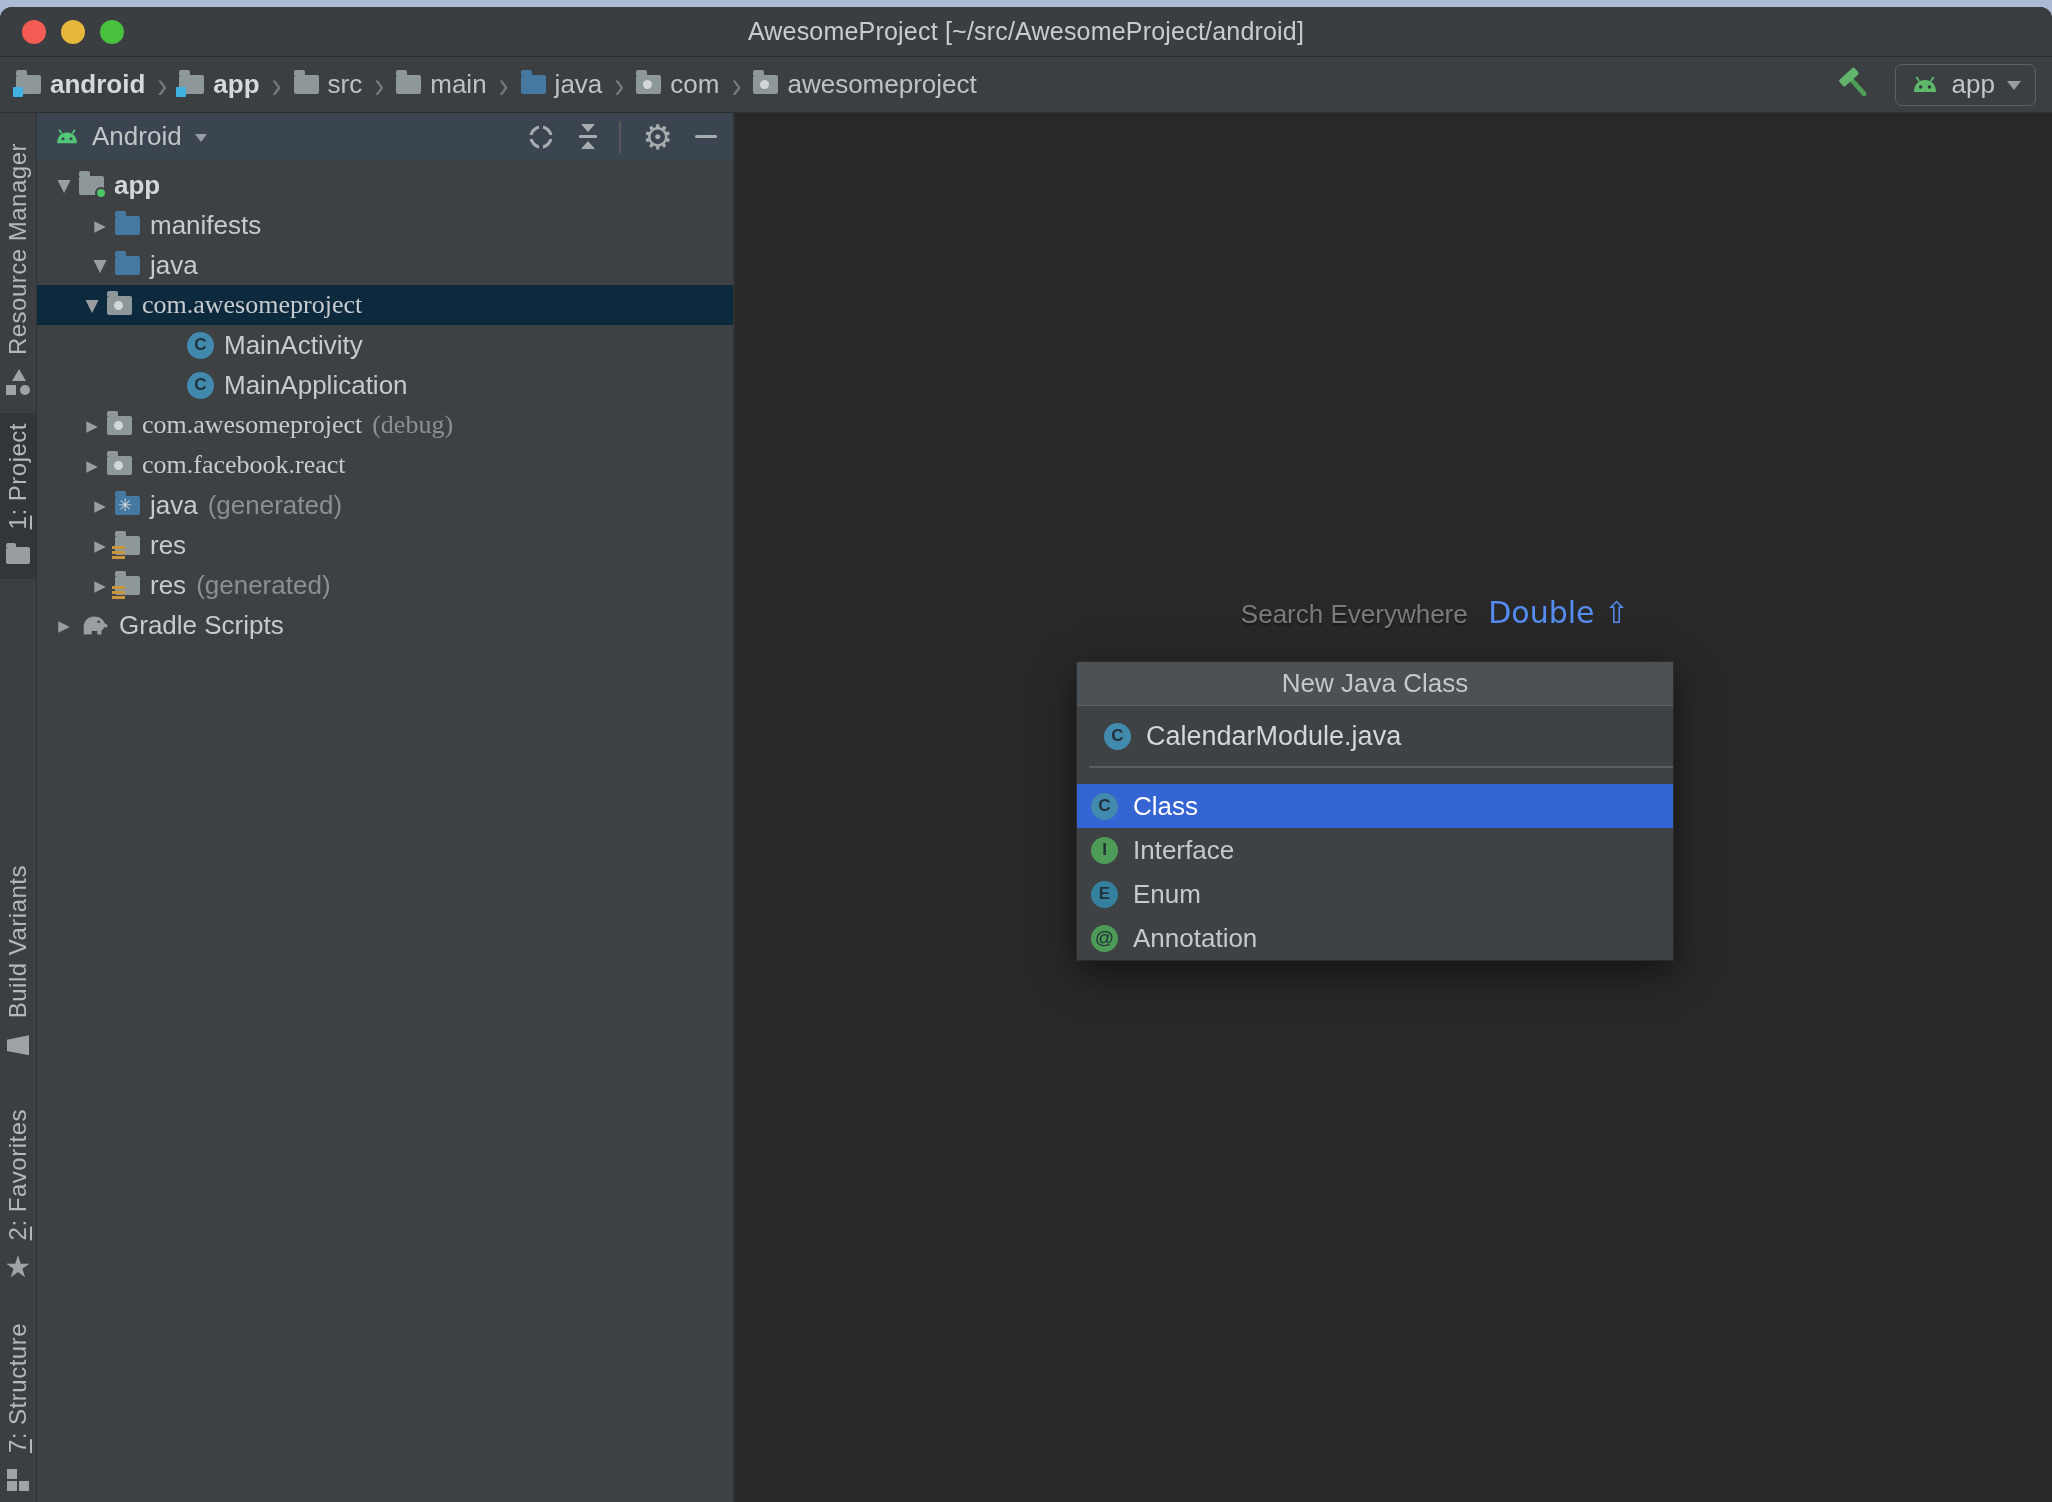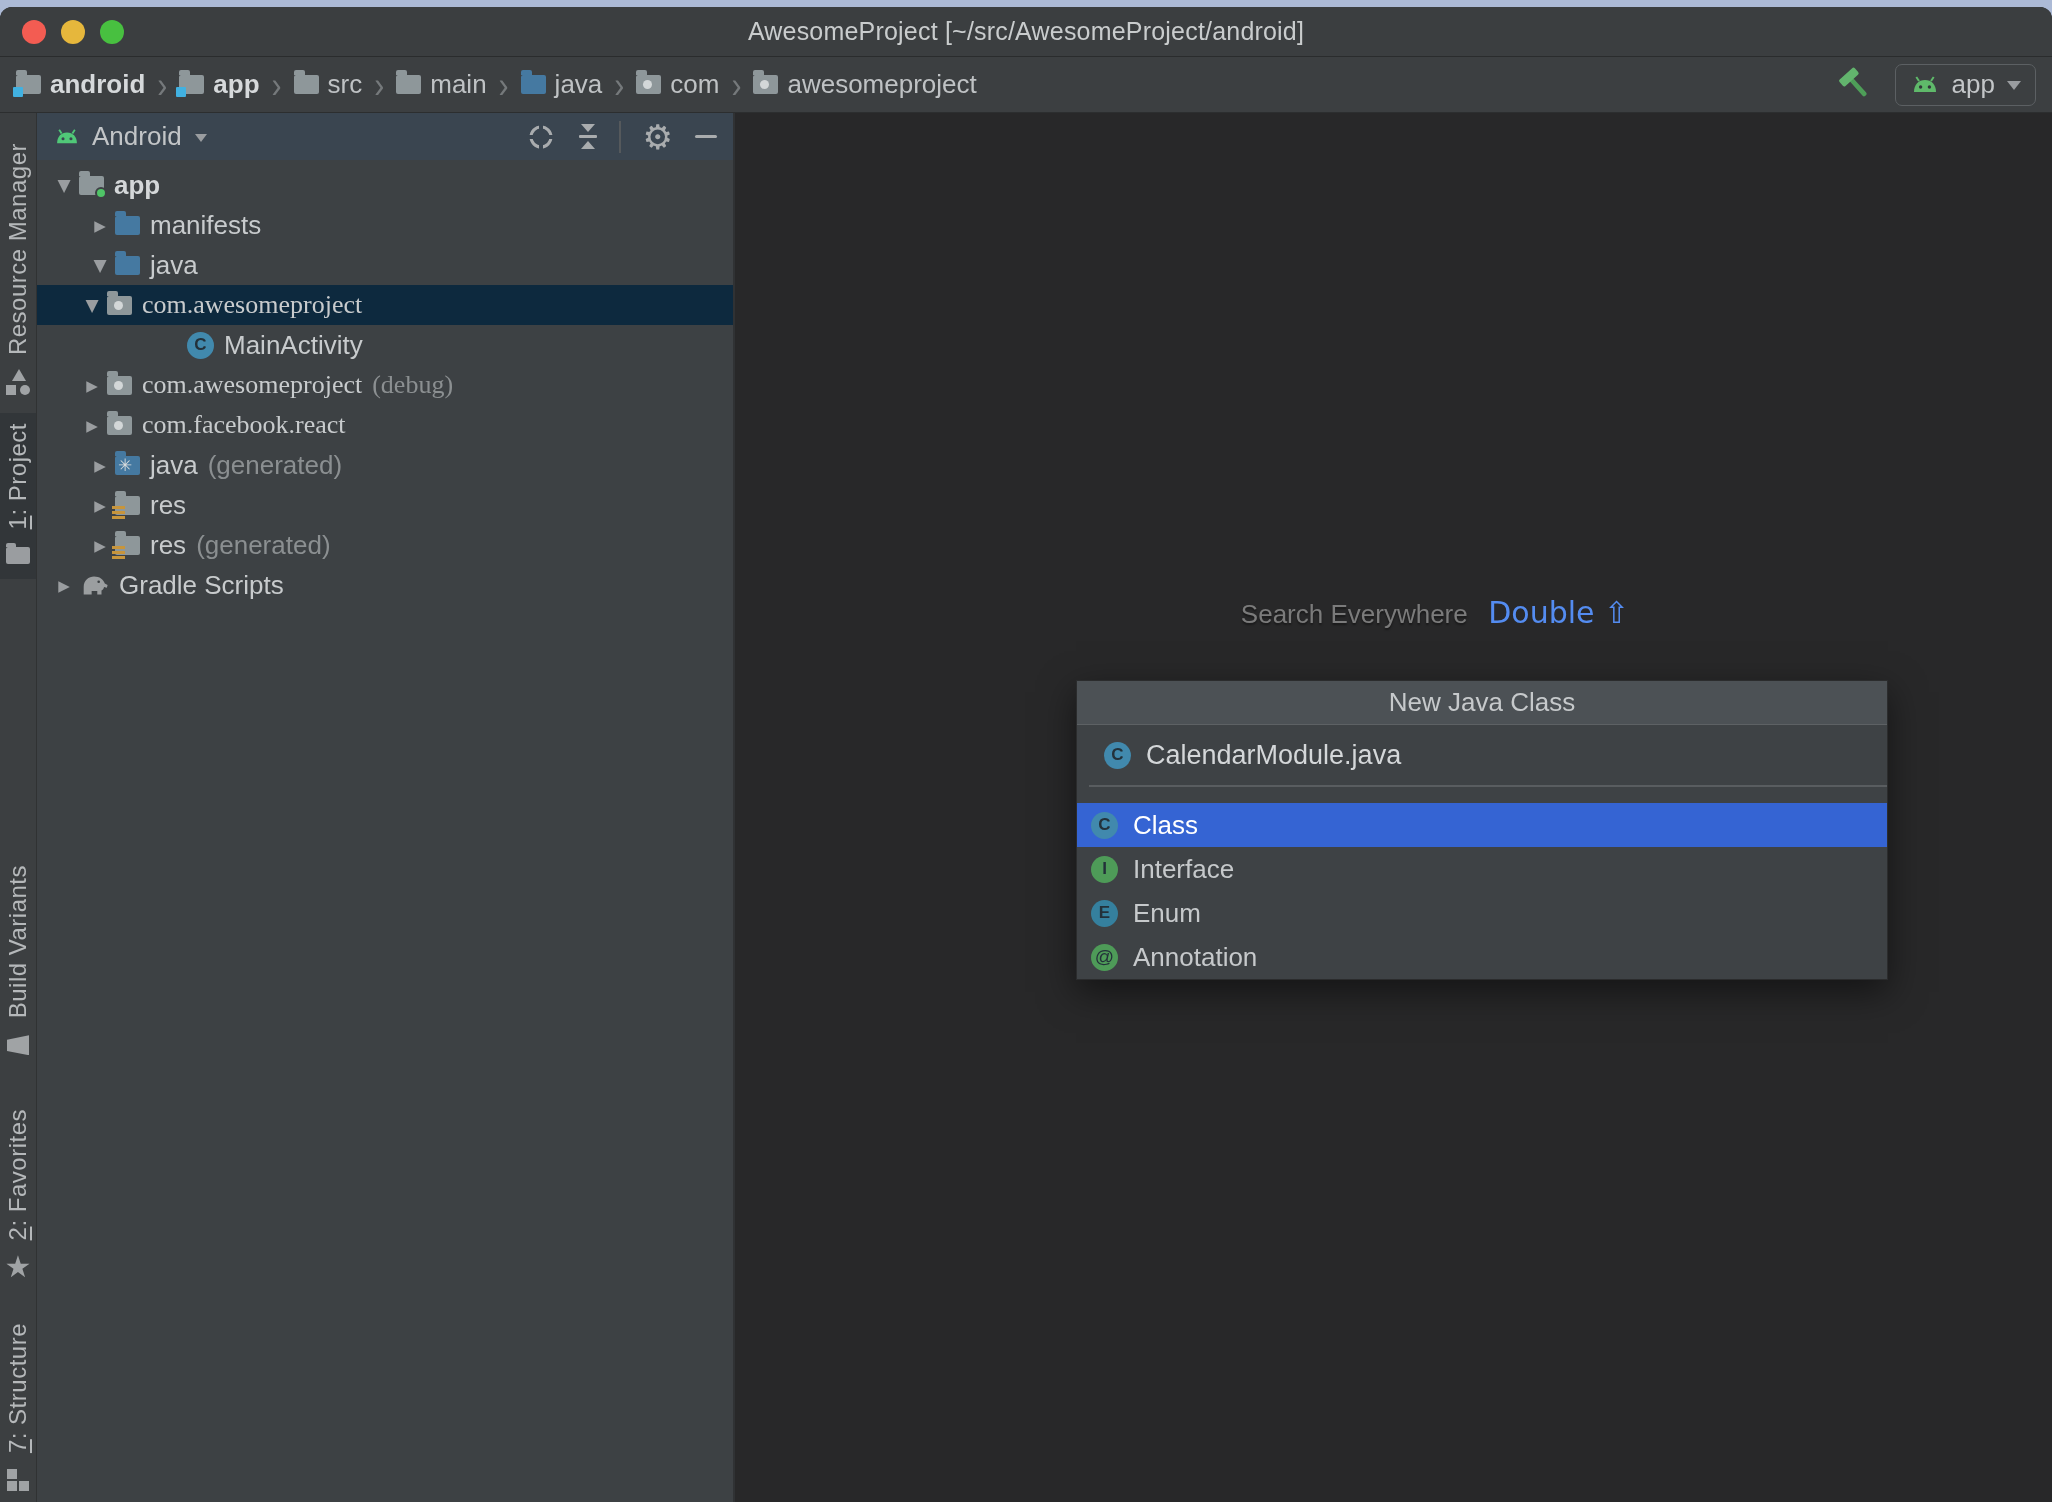--- a/index.html
+++ b/index.html
@@ -117,21 +117,21 @@
   .circ.ann::before { content:"@"; font-size:19px; font-weight:normal; }
   .eleph { width:30px; height:24px; flex:none; }
 
   
   .editor { flex:1; position:relative; background:#282829; }
   .hint { position:absolute; left:341px; top:482px; width:718px; text-align:center; white-space:nowrap; }
   .hint-main { font-size:26px; color:#7b7b7b; text-shadow:0 2px 2px rgba(0,0,0,.4); }
   .hint-key { font-size:30px; color:#548cf0; margin-left:16px; font-family:"DejaVu Sans",sans-serif; }
 
   
-  .popup { position:absolute; left:341px; top:567px; width:812px; background:#3e4245;
+  .popup { position:absolute; left:341px; top:548px; width:598px; background:#3e4245;
     border:1px solid #2b2c2d; box-shadow:0 12px 34px rgba(0,0,0,.5); }
   .pop-header { height:44px; background:#4c5155; border-bottom:1px solid #5d6164;
     display:flex; align-items:center; justify-content:center; font-size:26px; color:#c6c9cb; }
   .pop-input { height:62px; display:flex; align-items:center; gap:15px; padding:0 15px; border-bottom:2px solid #595d60;margin-left:12px; }
   .pop-input-text { font-size:27px; color:#d4d7d9; }
   .pop-gap { height:16px; }
   .pop-row { height:44px; display:flex; align-items:center; gap:15px; padding:0 14px; font-size:26px; color:#c6c9cb; cursor:default; }
   .pop-row.sel { background:#3564d3; color:#ffffff; }
   .pop-lbl { white-space:nowrap; }
 </style>
@@ -306,20 +306,25 @@
           <span class="folder">
               <span class="wdot"></span>
             </span>
           <span class="lbl">com.awesomeproject</span>
         </div>
         <div class="row ind3">
           <span class="arrow"></span>
           <span class="circ cls"></span>
           <span class="lbl">MainActivity</span>
         </div>
+        <div class="row ind3">
+          <span class="arrow"></span>
+          <span class="circ cls"></span>
+          <span class="lbl">MainApplication</span>
+        </div>
         <div class="row st-collapsed ind2">
           <span class="arrow"></span>
           <span class="folder">
               <span class="wdot"></span>
             </span>
           <span class="lbl">com.awesomeproject</span>
           <span class="sfx">(debug)</span>
         </div>
         <div class="row st-collapsed ind2">
           <span class="arrow"></span>

